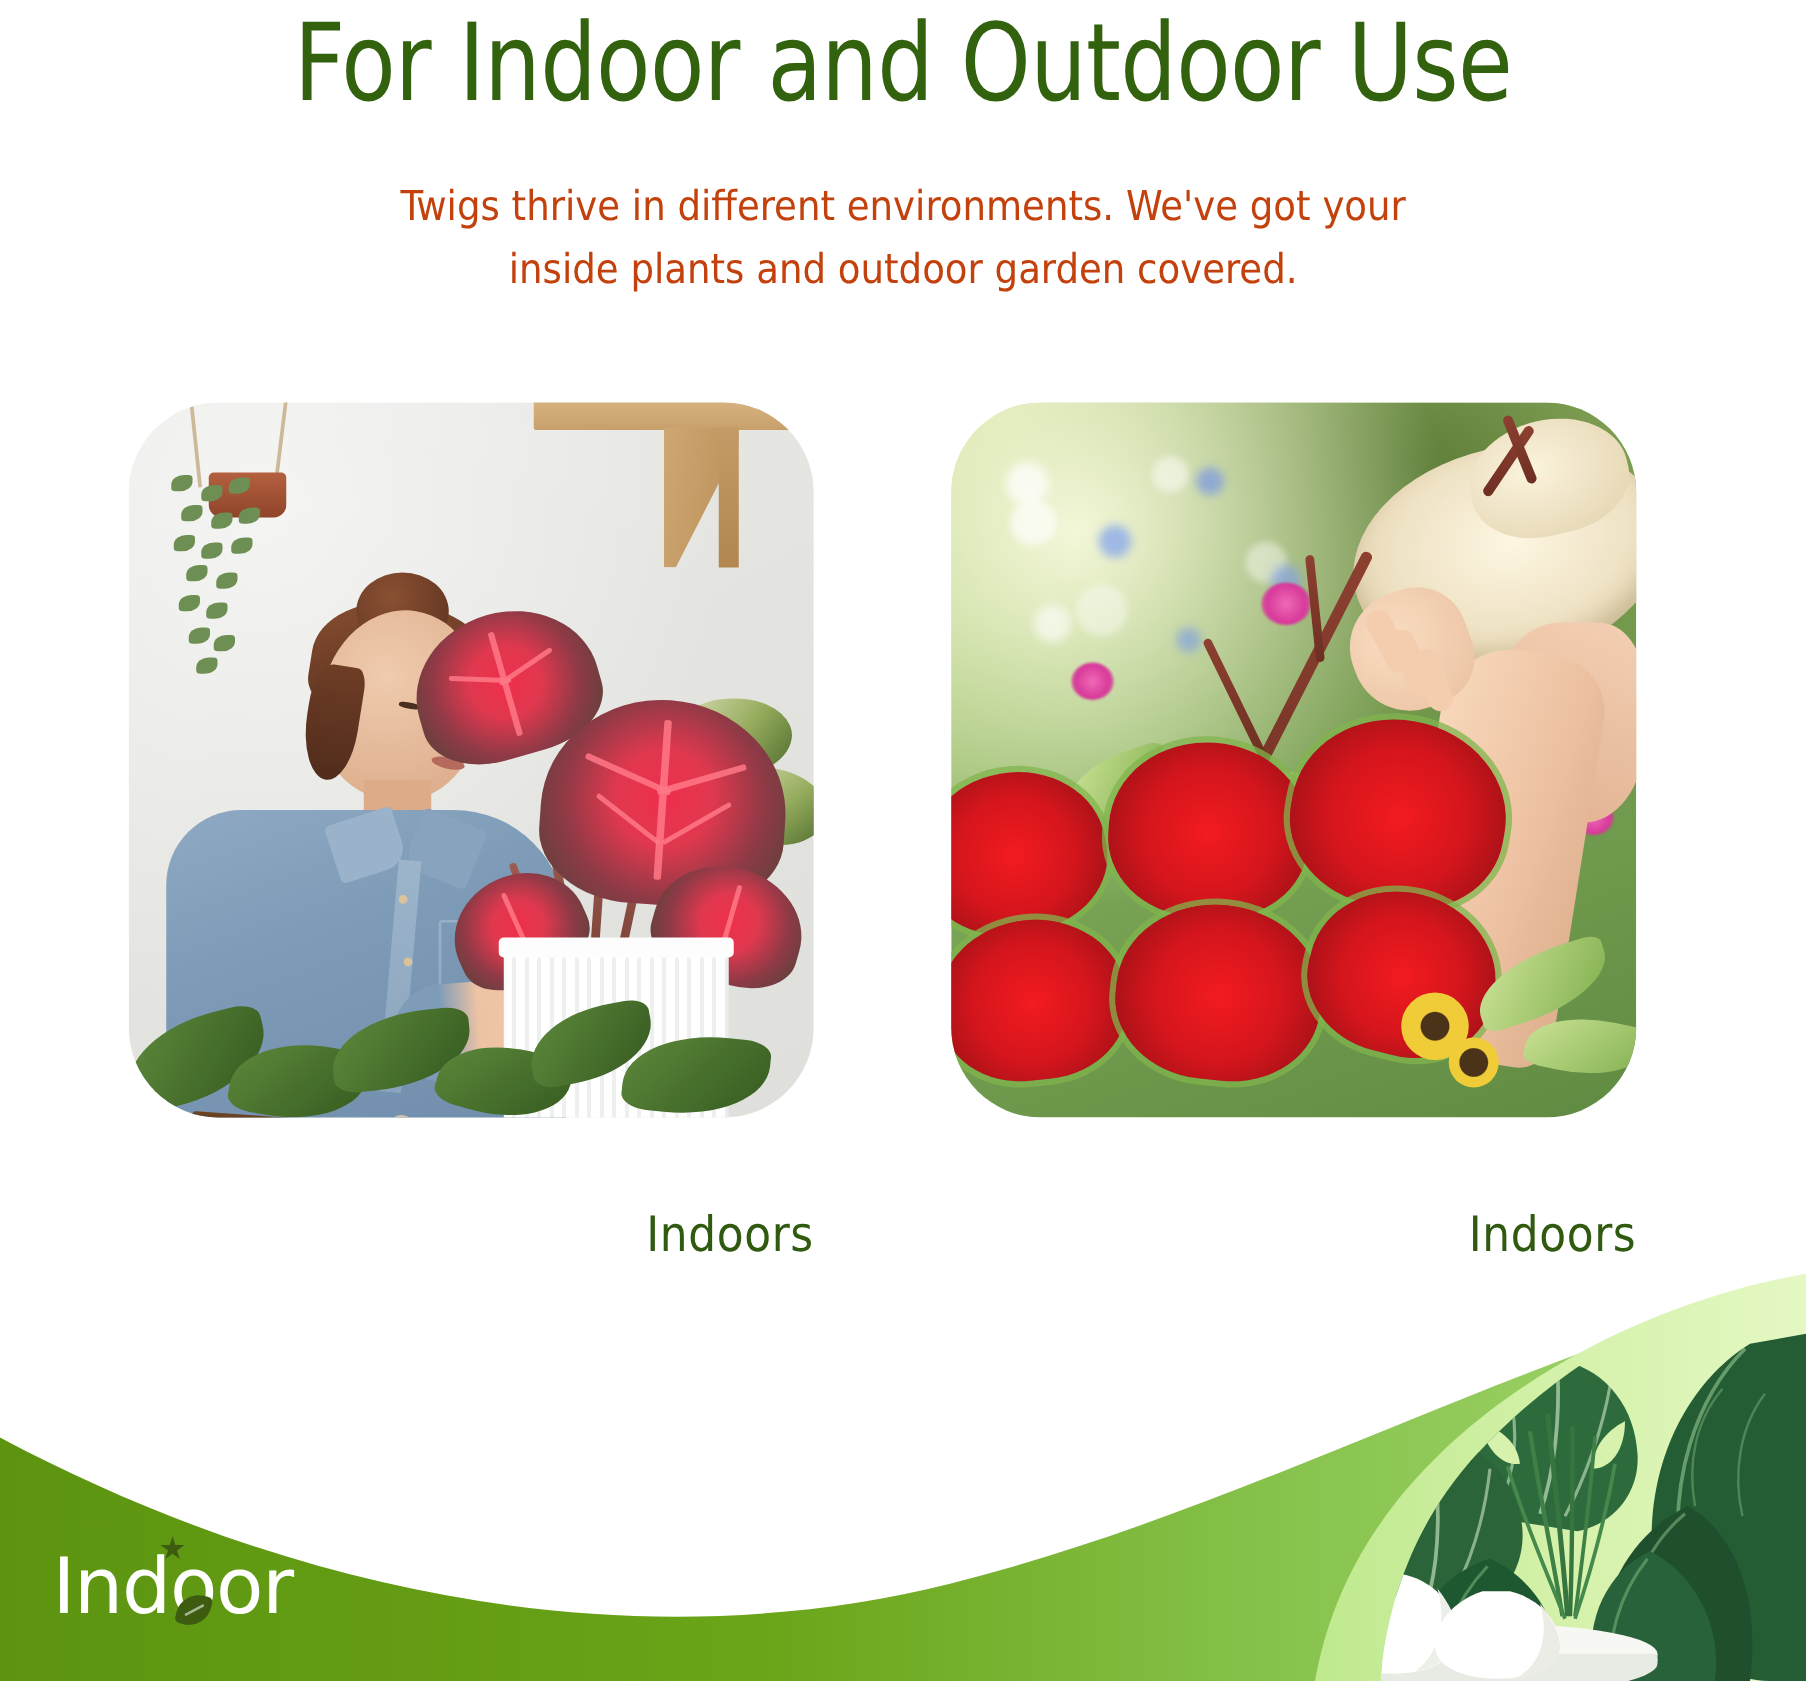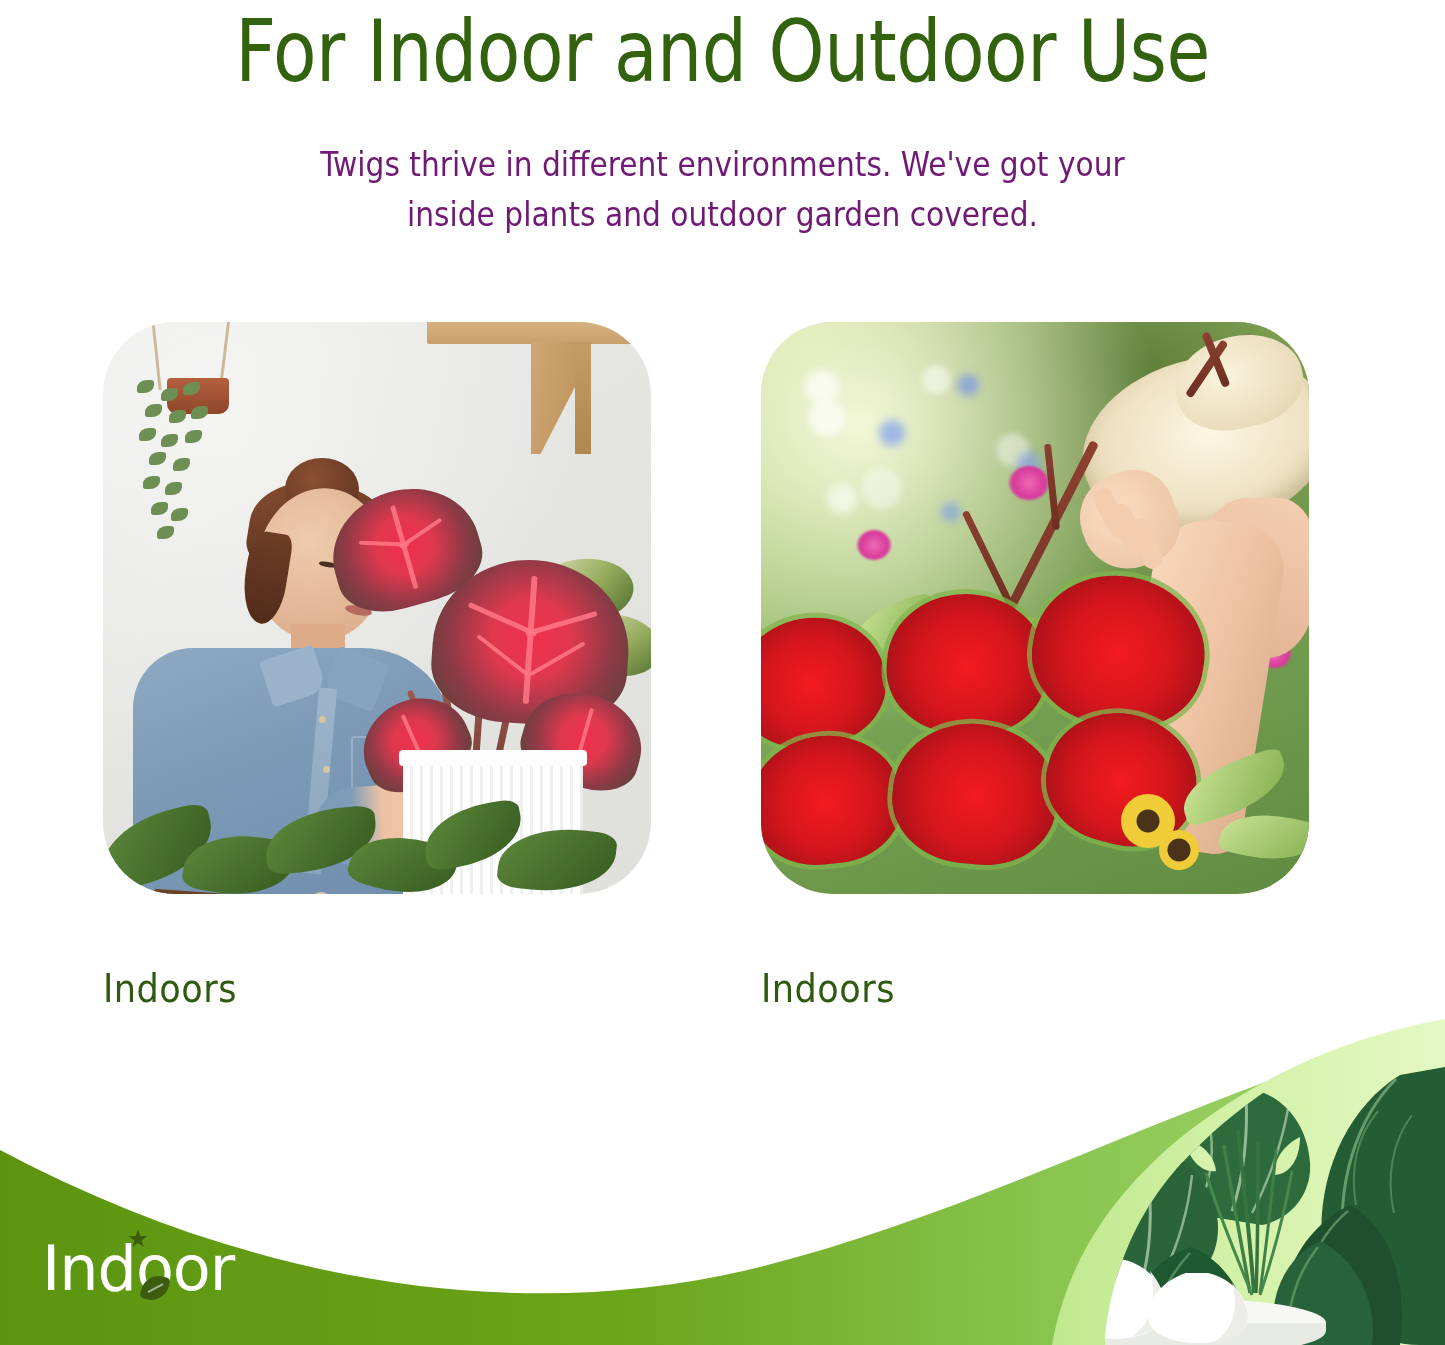--- a/index.html
+++ b/index.html
@@ -27,41 +27,41 @@
     transform:scaleX(0.92);
     transform-origin:50% 50%;
     white-space:nowrap;
   }
   .subhead{
     position:absolute; left:50%; top:140px; transform:translateX(-50%);
     width:900px;
     font-family:"DejaVu Sans Condensed","Liberation Sans Narrow","Liberation Sans", sans-serif;
     font-size:33px;
     line-height:50px;
-    color:#701a75;
+    color:#c2410c;
     letter-spacing:0px;
   }
 
   
   .cards{
     position:absolute; left:0; top:0; width:1445px; height:1020px;
   }
   .card{
     position:absolute;
     width:548px; height:572px;
     border-radius:72px;
     overflow:hidden;
   }
   .card.left{ left:103px; top:322px; }
   .card.right{ left:761px; top:322px; }
 
   .caption{
     position:absolute;
     width:548px;
-    text-align:left;
+    text-align:right;
     top:966px;
     font-family:"DejaVu Sans Condensed","Liberation Sans Narrow","Liberation Sans", sans-serif;
     font-size:39px;
     color:#2f5a10;
     letter-spacing:0.5px;
   }
   .caption.left{ left:103px; }
   .caption.right{ left:761px; }
 
   

